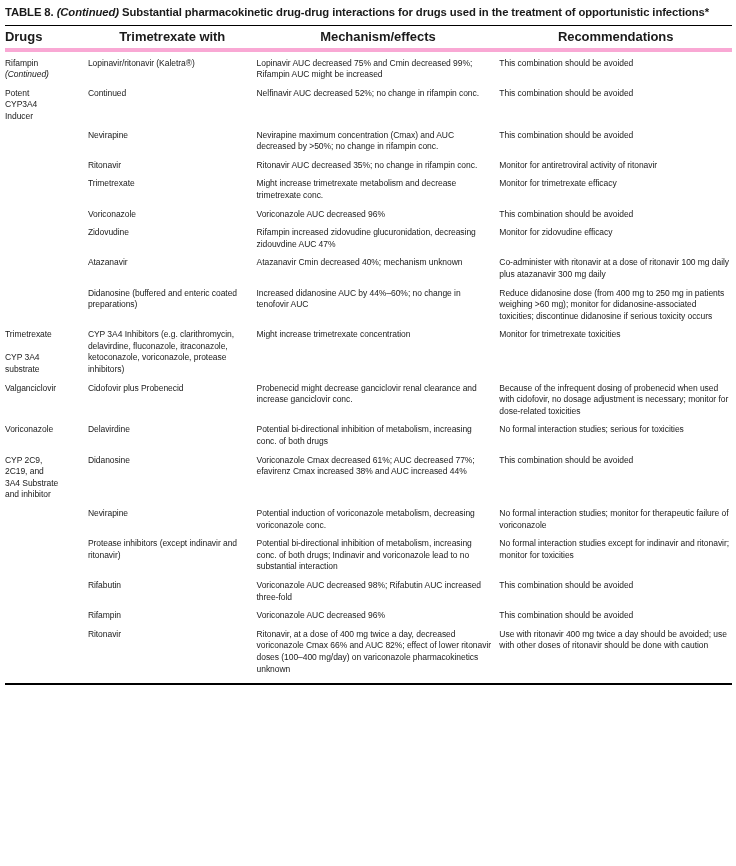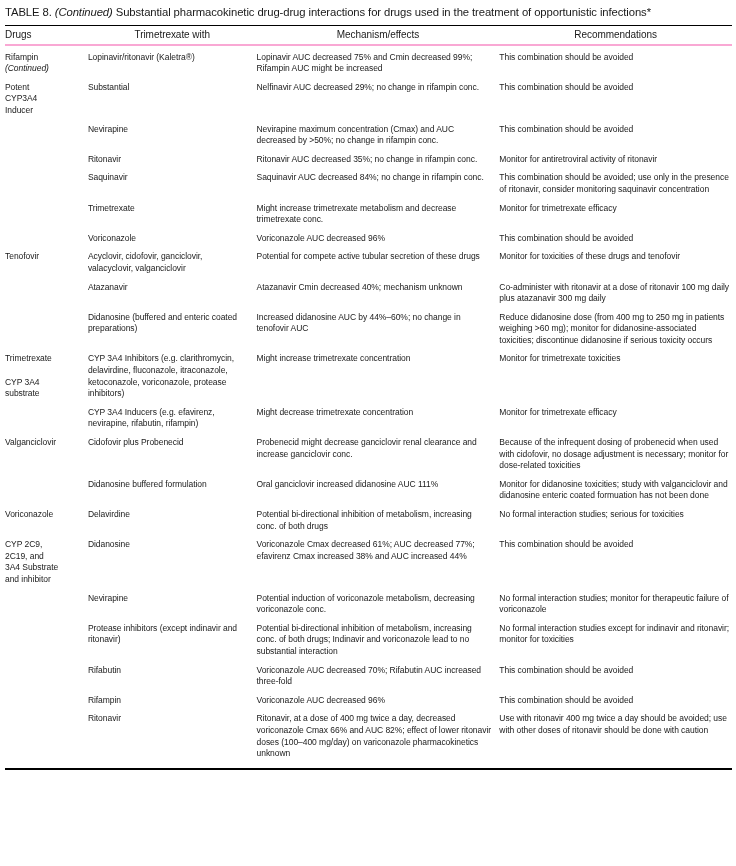--- a/index.html
+++ b/index.html
@@ -15,39 +15,39 @@
     color: #1a1a1a;
   }
   .page {
     box-sizing: border-box;
     width: 736px;
     height: 866px;
     padding: 4px 4px 0 5px;
   }
   .title {
     font-size: 11.3px;
-    font-weight: normal;
+    font-weight: bold;
     line-height: 13.6px;
     letter-spacing: -0.1px;
     text-align: justify;
     margin: 2px 0 5px 0;
   }
   .title .italic { font-style: italic; }
   table.interactions {
     width: 100%;
     border-collapse: collapse;
     table-layout: fixed;
   }
   thead th {
-    font-size: 10px;
-    font-weight: normal;
+    font-size: 13px;
+    font-weight: bold;
     text-align: center;
     vertical-align: bottom;
     border-top: 1.5px solid #000;
-    border-bottom: 2px solid #f9a8d4;
+    border-bottom: 4px solid #f9a8d4;
     padding: 3px 2px 4px 2px;
     letter-spacing: -0.05px;
   }
   th.c-drugs { text-align: left; padding-left: 0; }
   col.c-drugs        { width: 11.4%; }
   col.c-interacting  { width: 23.2%; }
   col.c-mechanism    { width: 33.4%; }
   col.c-recommend    { width: 32.0%; }
   td {
     font-size: 8.5px;
@@ -101,61 +101,53 @@
           <td data-name="cell-interacting-with">Lopinavir/ritonavir (Kaletra®)</td>
           <td data-name="cell-mechanism">Lopinavir AUC decreased 75% and Cmin decreased 99%; Rifampin AUC might be increased</td>
           <td data-name="cell-recommendation">This combination should be avoided</td>
         </tr>
         <tr data-name="table-row">
           <td data-name="cell-drug-group">
             <div class="drug-line" data-name="drug-group-line">Potent</div>
             <div class="drug-line" data-name="drug-group-line">CYP3A4</div>
             <div class="drug-line" data-name="drug-group-line">Inducer</div>
           </td>
-          <td data-name="cell-interacting-with">Substantial</td>
-          <td data-name="cell-mechanism">Nelfinavir AUC decreased 29%; no change in rifampin conc.</td>
+          <td data-name="cell-interacting-with">Continued</td>
+          <td data-name="cell-mechanism">Nelfinavir AUC decreased 52%; no change in rifampin conc.</td>
           <td data-name="cell-recommendation">This combination should be avoided</td>
         </tr>
         <tr data-name="table-row">
           <td data-name="cell-drug-group"></td>
           <td data-name="cell-interacting-with">Nevirapine</td>
           <td data-name="cell-mechanism">Nevirapine maximum concentration (Cmax) and AUC decreased by &gt;50%; no change in rifampin conc.</td>
           <td data-name="cell-recommendation">This combination should be avoided</td>
         </tr>
         <tr data-name="table-row">
           <td data-name="cell-drug-group"></td>
           <td data-name="cell-interacting-with">Ritonavir</td>
           <td data-name="cell-mechanism">Ritonavir AUC decreased 35%; no change in rifampin conc.</td>
           <td data-name="cell-recommendation">Monitor for antiretroviral activity of ritonavir</td>
         </tr>
         <tr data-name="table-row">
           <td data-name="cell-drug-group"></td>
-          <td data-name="cell-interacting-with">Saquinavir</td>
-          <td data-name="cell-mechanism">Saquinavir AUC decreased 84%; no change in rifampin conc.</td>
-          <td data-name="cell-recommendation">This combination should be avoided; use only in the presence of ritonavir, consider monitoring saquinavir concentration</td>
-        </tr>
-        <tr data-name="table-row">
-          <td data-name="cell-drug-group"></td>
           <td data-name="cell-interacting-with">Trimetrexate</td>
           <td data-name="cell-mechanism">Might increase trimetrexate metabolism and decrease trimetrexate conc.</td>
           <td data-name="cell-recommendation">Monitor for trimetrexate efficacy</td>
         </tr>
         <tr data-name="table-row">
           <td data-name="cell-drug-group"></td>
           <td data-name="cell-interacting-with">Voriconazole</td>
           <td data-name="cell-mechanism">Voriconazole AUC decreased 96%</td>
           <td data-name="cell-recommendation">This combination should be avoided</td>
         </tr>
         <tr data-name="table-row">
-          <td data-name="cell-drug-group">
-            <div class="drug-line" data-name="drug-group-line">Tenofovir</div>
-          </td>
-          <td data-name="cell-interacting-with">Acyclovir, cidofovir, ganciclovir, valacyclovir, valganciclovir</td>
-          <td data-name="cell-mechanism">Potential for compete active tubular secretion of these drugs</td>
-          <td data-name="cell-recommendation">Monitor for toxicities of these drugs and tenofovir</td>
+          <td data-name="cell-drug-group"></td>
+          <td data-name="cell-interacting-with">Zidovudine</td>
+          <td data-name="cell-mechanism">Rifampin increased zidovudine glucuronidation, decreasing zidouvdine AUC 47%</td>
+          <td data-name="cell-recommendation">Monitor for zidovudine efficacy</td>
         </tr>
         <tr data-name="table-row">
           <td data-name="cell-drug-group"></td>
           <td data-name="cell-interacting-with">Atazanavir</td>
           <td data-name="cell-mechanism">Atazanavir Cmin decreased 40%; mechanism unknown</td>
           <td data-name="cell-recommendation">Co-administer with ritonavir at a dose of ritonavir 100 mg daily plus atazanavir 300 mg daily</td>
         </tr>
         <tr data-name="table-row">
           <td data-name="cell-drug-group"></td>
           <td data-name="cell-interacting-with">Didanosine (buffered and enteric coated preparations)</td>
@@ -167,38 +159,26 @@
             <div class="drug-line" data-name="drug-group-line">Trimetrexate</div>
             <div class="drug-line" data-name="drug-group-line"></div>
             <div class="drug-line" data-name="drug-group-line">CYP 3A4</div>
             <div class="drug-line" data-name="drug-group-line">substrate</div>
           </td>
           <td data-name="cell-interacting-with">CYP 3A4 Inhibitors (e.g. clarithromycin, delavirdine, fluconazole, itraconazole, ketoconazole, voriconazole, protease inhibitors)</td>
           <td data-name="cell-mechanism">Might increase trimetrexate concentration</td>
           <td data-name="cell-recommendation">Monitor for trimetrexate toxicities</td>
         </tr>
         <tr data-name="table-row">
-          <td data-name="cell-drug-group"></td>
-          <td data-name="cell-interacting-with">CYP 3A4 Inducers (e.g. efavirenz, nevirapine, rifabutin, rifampin)</td>
-          <td data-name="cell-mechanism">Might decrease trimetrexate concentration</td>
-          <td data-name="cell-recommendation">Monitor for trimetrexate efficacy</td>
-        </tr>
-        <tr data-name="table-row">
           <td data-name="cell-drug-group">
             <div class="drug-line" data-name="drug-group-line">Valganciclovir</div>
           </td>
           <td data-name="cell-interacting-with">Cidofovir plus Probenecid</td>
           <td data-name="cell-mechanism">Probenecid might decrease ganciclovir renal clearance and increase ganciclovir conc.</td>
           <td data-name="cell-recommendation">Because of the infrequent dosing of probenecid when used with cidofovir, no dosage adjustment is necessary; monitor for dose-related toxicities</td>
-        </tr>
-        <tr data-name="table-row">
-          <td data-name="cell-drug-group"></td>
-          <td data-name="cell-interacting-with">Didanosine buffered formulation</td>
-          <td data-name="cell-mechanism">Oral ganciclovir increased didanosine AUC 111%</td>
-          <td data-name="cell-recommendation">Monitor for didanosine toxicities; study with valganciclovir and didanosine enteric coated formuation has not been done</td>
         </tr>
         <tr data-name="table-row">
           <td data-name="cell-drug-group">
             <div class="drug-line" data-name="drug-group-line">Voriconazole</div>
           </td>
           <td data-name="cell-interacting-with">Delavirdine</td>
           <td data-name="cell-mechanism">Potential bi-directional inhibition of metabolism, increasing conc. of both drugs</td>
           <td data-name="cell-recommendation">No formal interaction studies; serious for toxicities</td>
         </tr>
         <tr data-name="table-row">
@@ -220,21 +200,21 @@
         </tr>
         <tr data-name="table-row">
           <td data-name="cell-drug-group"></td>
           <td data-name="cell-interacting-with">Protease inhibitors (except indinavir and ritonavir)</td>
           <td data-name="cell-mechanism">Potential bi-directional inhibition of metabolism, increasing conc. of both drugs; Indinavir and voriconazole lead to no substantial interaction</td>
           <td data-name="cell-recommendation">No formal interaction studies except for indinavir and ritonavir; monitor for toxicities</td>
         </tr>
         <tr data-name="table-row">
           <td data-name="cell-drug-group"></td>
           <td data-name="cell-interacting-with">Rifabutin</td>
-          <td data-name="cell-mechanism">Voriconazole AUC decreased 70%; Rifabutin AUC increased three-fold</td>
+          <td data-name="cell-mechanism">Voriconazole AUC decreased 98%; Rifabutin AUC increased three-fold</td>
           <td data-name="cell-recommendation">This combination should be avoided</td>
         </tr>
         <tr data-name="table-row">
           <td data-name="cell-drug-group"></td>
           <td data-name="cell-interacting-with">Rifampin</td>
           <td data-name="cell-mechanism">Voriconazole AUC decreased 96%</td>
           <td data-name="cell-recommendation">This combination should be avoided</td>
         </tr>
         <tr data-name="table-row">
           <td data-name="cell-drug-group"></td>

